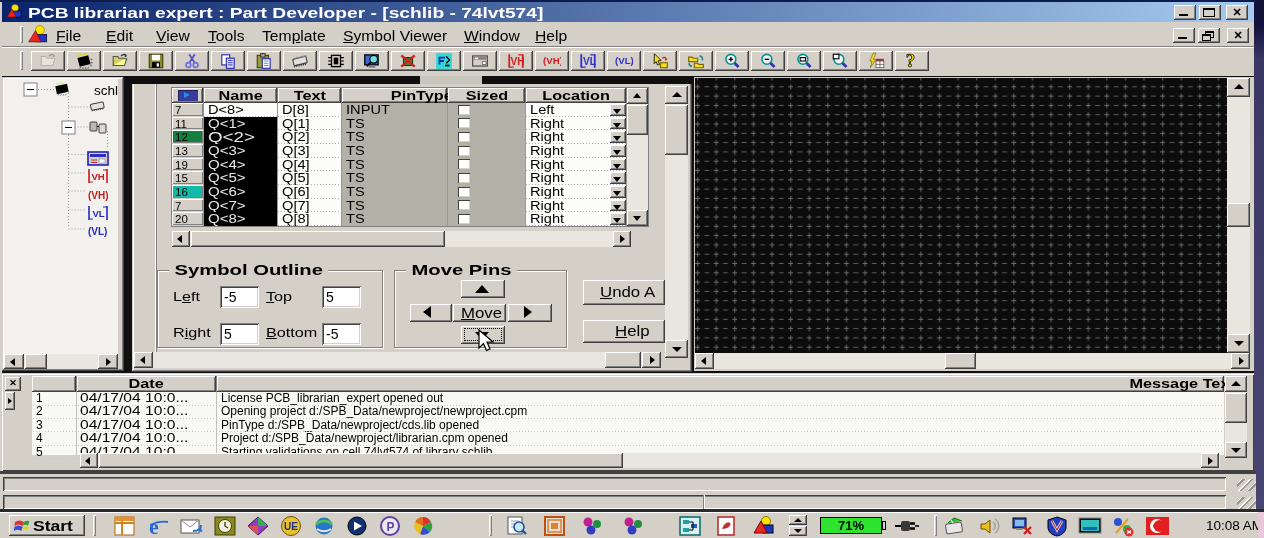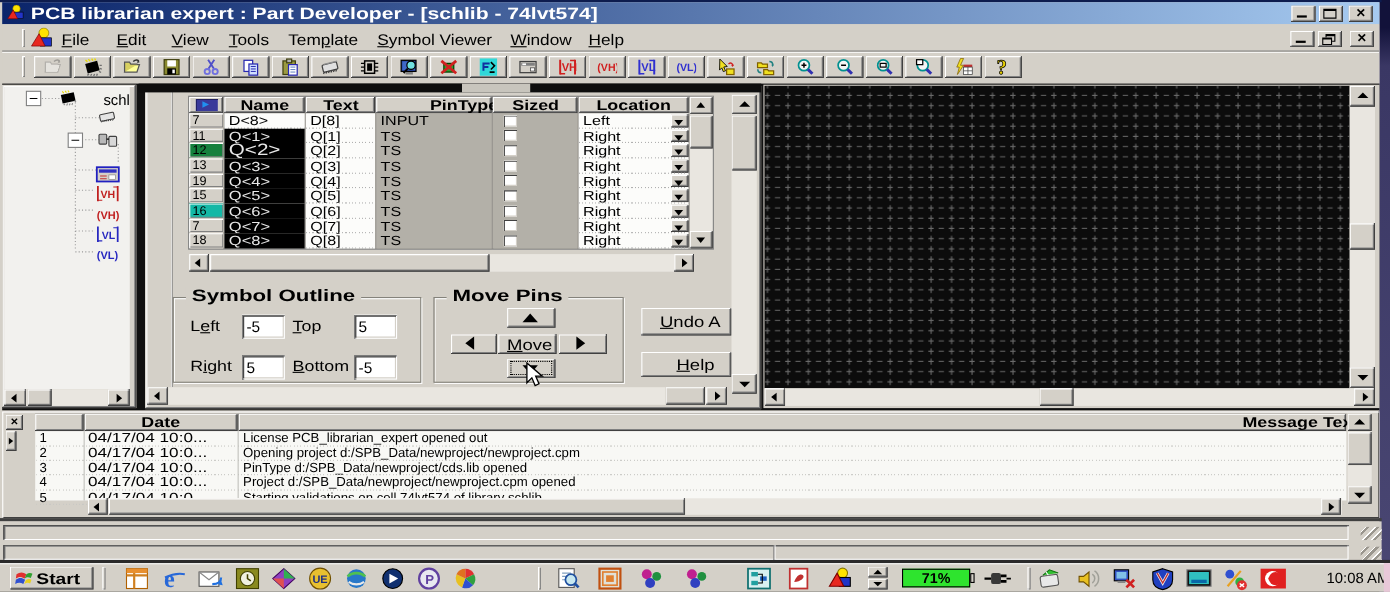--- a/index.html
+++ b/index.html
@@ -506,21 +506,21 @@
 <div class="b" style="left:72px;top:120.67px;width:73px;height:13.67px;background:#000;color:#e8e8e8;font-size:12px;padding-left:4px;line-height:14px"><i class="st stl">Q&lt;7&gt;</i></div>
 <div class="txt sx" style="left:150px;top:120.67px;font-size:12px;line-height:14px">Q[7]</div>
 <div class="txt sx" style="left:214px;top:120.67px;font-size:12px;line-height:14px">TS</div>
 <div class="b" style="left:326px;top:122.17px;width:12px;height:10px;background:#fff;box-shadow:inset 1px 1px 0 #404040,inset -1px -1px 0 #d4d0c8"></div>
 <div class="txt sx" style="left:398px;top:120.67px;font-size:12px;line-height:14px">Right</div>
 <div class="sb" style="left:478px;top:121.67px;width:16px;height:11.67px">
       <div class="tr" style="left:3px;top:5px;border:4.5px solid transparent;border-top:5px solid #000;border-bottom:none"></div>
     </div>
 <div class="b" style="left:146px;top:133.33px;width:63px;height:1px;background:repeating-linear-gradient(90deg,#b0b0b0 0 1px,transparent 1px 3px)"></div>
 <div class="b" style="left:394px;top:133.33px;width:100px;height:1px;background:repeating-linear-gradient(90deg,#b0b0b0 0 1px,transparent 1px 3px)"></div>
-<div class="b" style="left:40px;top:134.33px;width:31px;height:12.67px;background:#d4d0c8;box-shadow:inset 1px 1px 0 #fff,inset -1px -1px 0 #808080;font-size:11.5px;padding-left:3px;line-height:14px">18</div>
+<div class="b" style="left:40px;top:134.33px;width:31px;height:12.67px;background:#d4d0c8;box-shadow:inset 1px 1px 0 #fff,inset -1px -1px 0 #808080;font-size:11.5px;padding-left:3px;line-height:14px">20</div>
 <div class="b" style="left:72px;top:134.33px;width:73px;height:13.67px;background:#000;color:#e8e8e8;font-size:12px;padding-left:4px;line-height:14px"><i class="st stl">Q&lt;8&gt;</i></div>
 <div class="txt sx" style="left:150px;top:134.33px;font-size:12px;line-height:14px">Q[8]</div>
 <div class="txt sx" style="left:214px;top:134.33px;font-size:12px;line-height:14px">TS</div>
 <div class="b" style="left:326px;top:135.83px;width:12px;height:10px;background:#fff;box-shadow:inset 1px 1px 0 #404040,inset -1px -1px 0 #d4d0c8"></div>
 <div class="txt sx" style="left:398px;top:134.33px;font-size:12px;line-height:14px">Right</div>
 <div class="sb" style="left:478px;top:135.33px;width:16px;height:11.67px">
       <div class="tr" style="left:3px;top:5px;border:4.5px solid transparent;border-top:5px solid #000;border-bottom:none"></div>
     </div>
 <div class="b" style="left:146px;top:147.00px;width:63px;height:1px;background:repeating-linear-gradient(90deg,#b0b0b0 0 1px,transparent 1px 3px)"></div>
 <div class="b" style="left:394px;top:147.00px;width:100px;height:1px;background:repeating-linear-gradient(90deg,#b0b0b0 0 1px,transparent 1px 3px)"></div>
@@ -652,21 +652,21 @@
 <div class="txt" style="left:36px;top:405.4px;font-size:12px;line-height:13.4px">2</div>
 <div class="txt" style="transform:scaleX(1.3);transform-origin:0 50%;left:80px;top:405.4px;font-size:12px;line-height:13.4px">04/17/04  10:0...</div>
 <div class="txt" style="left:221px;top:405.4px;font-size:12px;line-height:13.4px">Opening project d:/SPB_Data/newproject/newproject.cpm</div>
 <div class="b" style="left:33px;top:417.9px;width:1190px;height:1px;background:repeating-linear-gradient(90deg,#c8c8c4 0 1px,transparent 1px 3px)"></div>
 <div class="txt" style="left:36px;top:418.8px;font-size:12px;line-height:13.4px">3</div>
 <div class="txt" style="transform:scaleX(1.3);transform-origin:0 50%;left:80px;top:418.8px;font-size:12px;line-height:13.4px">04/17/04  10:0...</div>
 <div class="txt" style="left:221px;top:418.8px;font-size:12px;line-height:13.4px">PinType d:/SPB_Data/newproject/cds.lib opened</div>
 <div class="b" style="left:33px;top:431.3px;width:1190px;height:1px;background:repeating-linear-gradient(90deg,#c8c8c4 0 1px,transparent 1px 3px)"></div>
 <div class="txt" style="left:36px;top:432.2px;font-size:12px;line-height:13.4px">4</div>
 <div class="txt" style="transform:scaleX(1.3);transform-origin:0 50%;left:80px;top:432.2px;font-size:12px;line-height:13.4px">04/17/04  10:0...</div>
-<div class="txt" style="left:221px;top:432.2px;font-size:12px;line-height:13.4px">Project d:/SPB_Data/newproject/newproject.cpm opened</div>
+<div class="txt" style="left:221px;top:432.2px;font-size:12px;line-height:13.4px">Project d:/SPB_Data/newproject/librarian.cpm opened</div>
 <div class="b" style="left:33px;top:444.7px;width:1190px;height:1px;background:repeating-linear-gradient(90deg,#c8c8c4 0 1px,transparent 1px 3px)"></div>
 <div class="txt" style="left:36px;top:445.6px;font-size:12px;line-height:13.4px">5</div>
 <div class="txt" style="transform:scaleX(1.3);transform-origin:0 50%;left:80px;top:445.6px;font-size:12px;line-height:13.4px">04/17/04  10:0</div>
 <div class="txt" style="left:221px;top:445.6px;font-size:12px;line-height:13.4px">Starting validations on cell 74lvt574 of library schlib</div>
 <div class="b" style="left:33px;top:458.1px;width:1190px;height:1px;background:repeating-linear-gradient(90deg,#c8c8c4 0 1px,transparent 1px 3px)"></div>
 <div class="b" style="left:76px;top:392px;width:1px;height:63px;background:#c0c0bc"></div>
 <div class="b" style="left:216px;top:392px;width:1px;height:63px;background:#c0c0bc"></div>
 <div class="b trk" style="left:1225px;top:376px;width:22px;height:82px">
     <div class="sb" style="left:0;top:0;width:22px;height:16px">
       <div class="tr" style="left:6px;top:5px;border:5px solid transparent;border-bottom:5px solid #000;border-top:none"></div>

